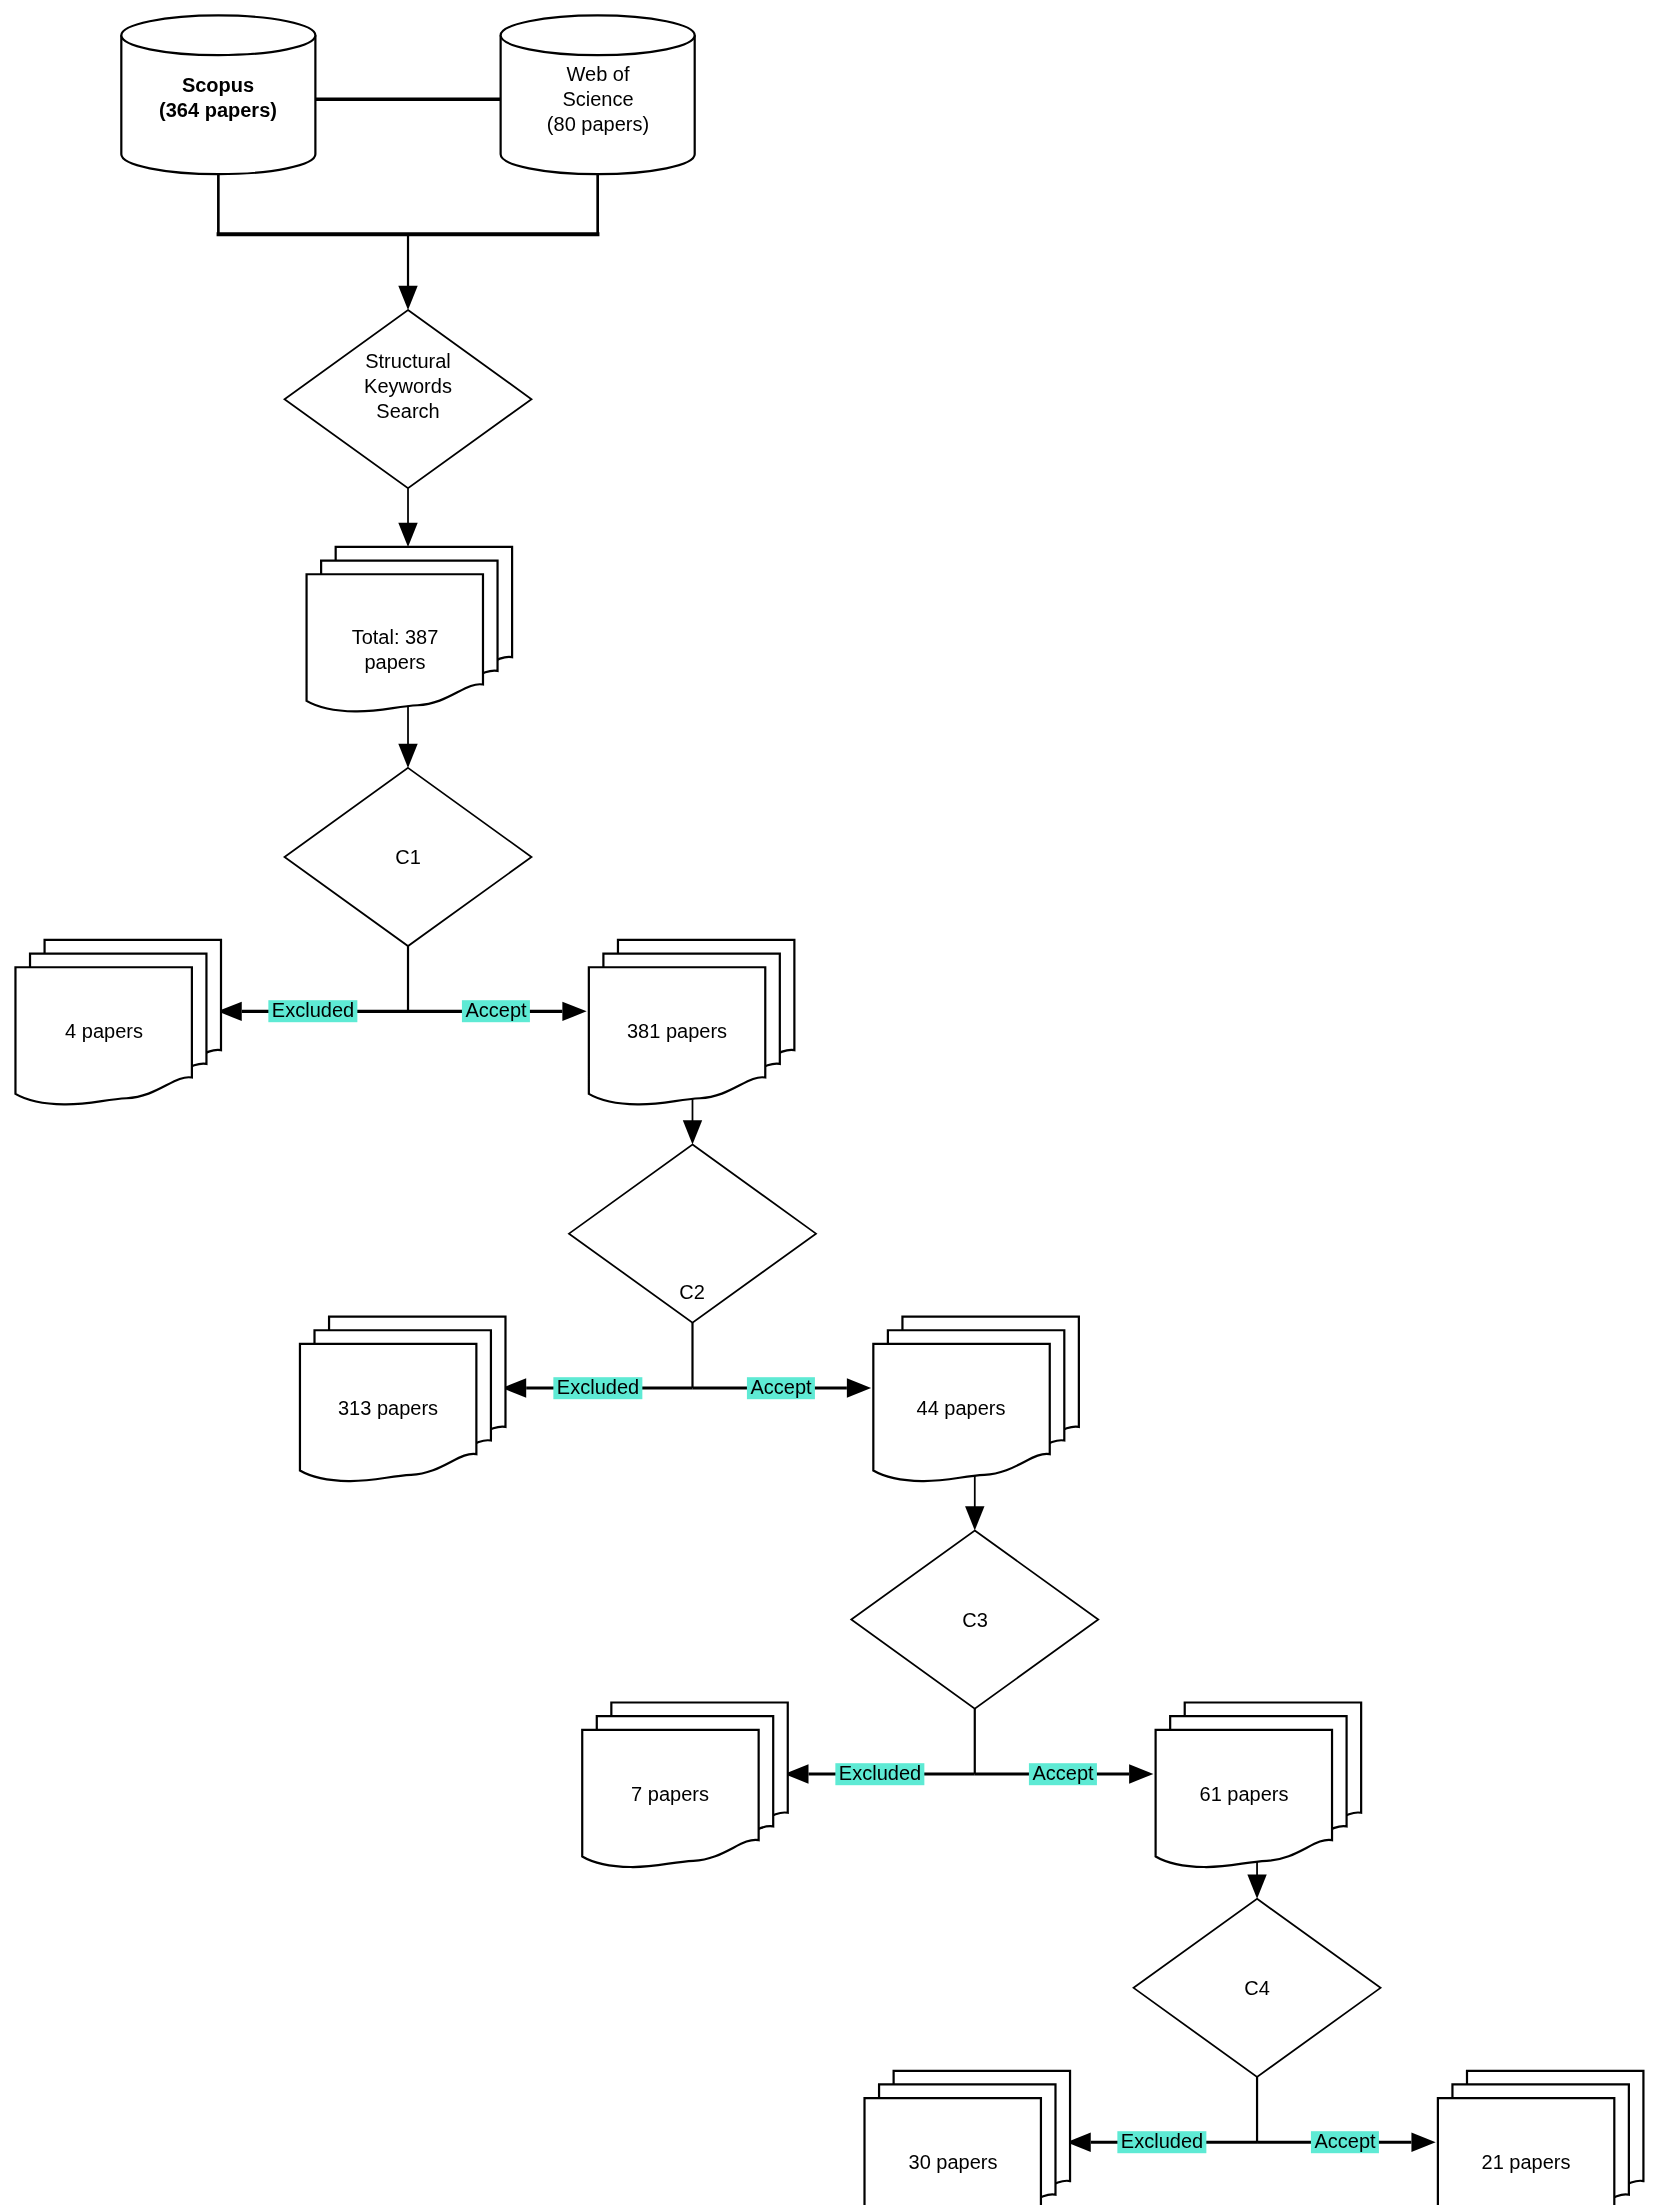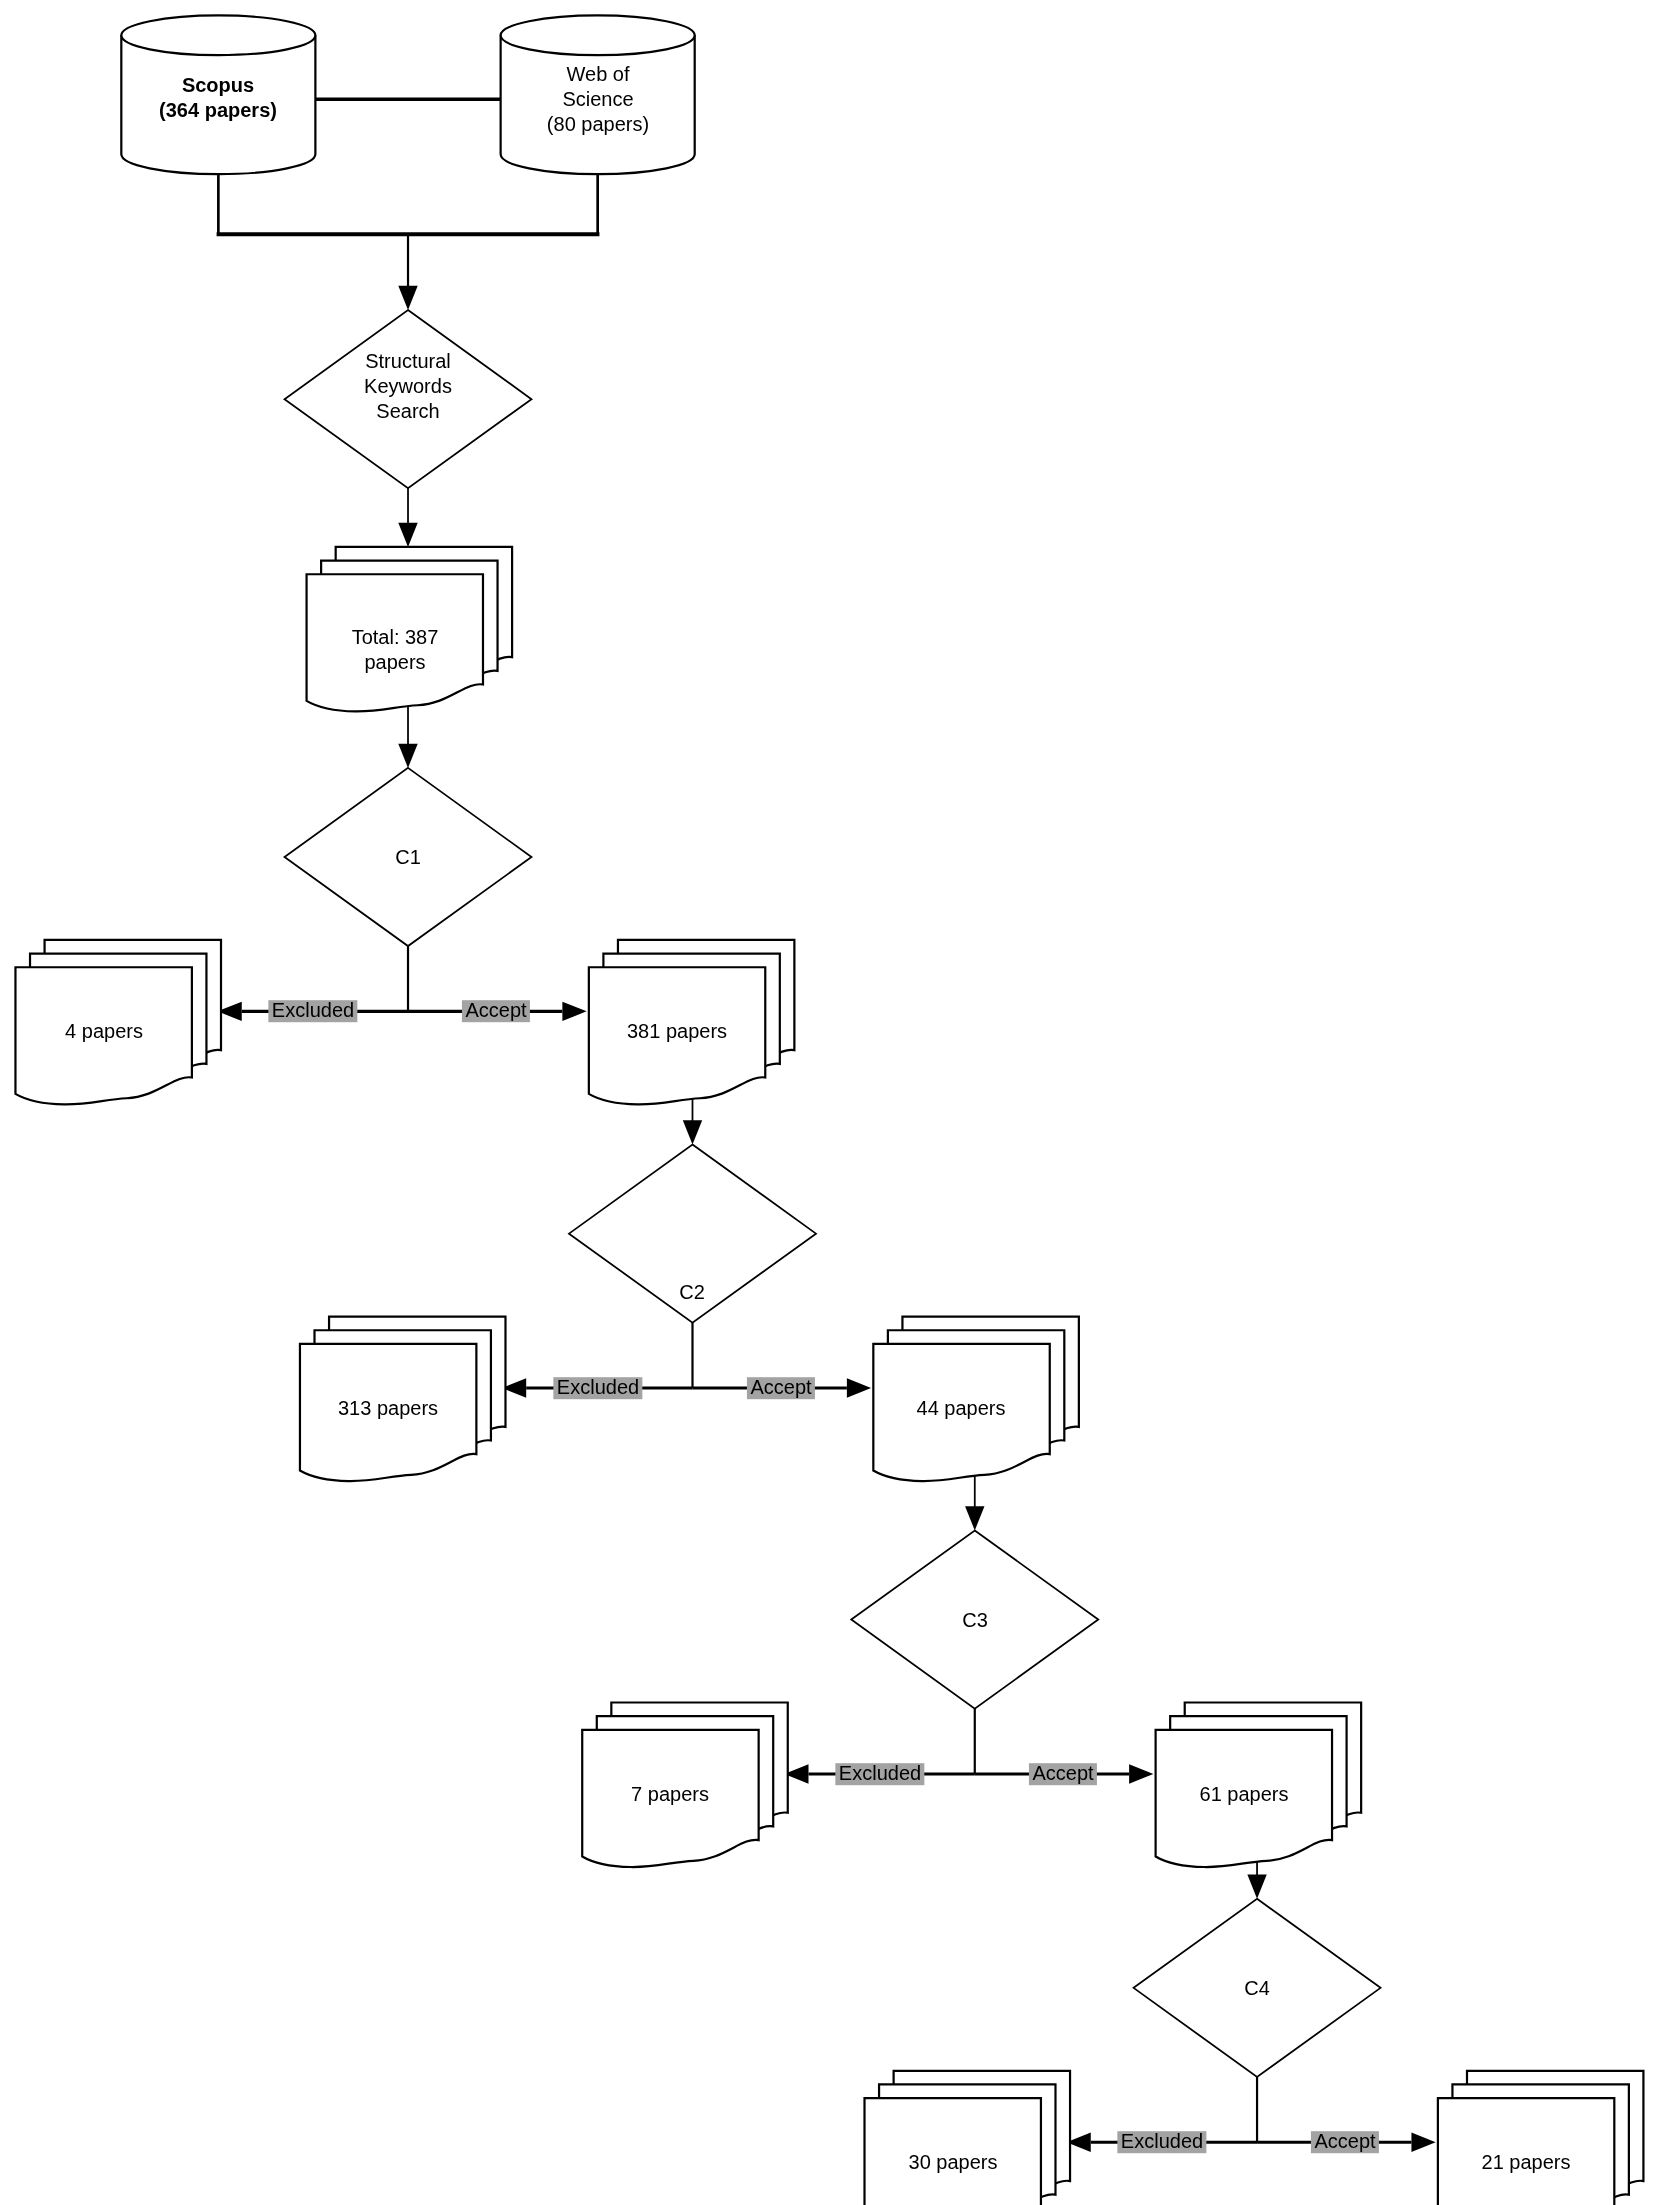--- a/index.html
+++ b/index.html
@@ -32,21 +32,21 @@
     white-space: nowrap;
   }
   .edge-lbl {
     position: absolute;
     transform: translate(-50%, -50%);
     text-align: center;
     color: #000000;
     font-size: 20px;
     line-height: 21.6px;
     white-space: nowrap;
-    background: #a3a3a3;
+    background: #5eead4;
     padding: 0 3.5px;
   }
 </style>
 </head>
 <body>
 
 <div id="canvas">
 
   <svg id="shapes" width="1673" height="2260" viewBox="0 0 3793 5124" xmlns="http://www.w3.org/2000/svg">
     <defs>

